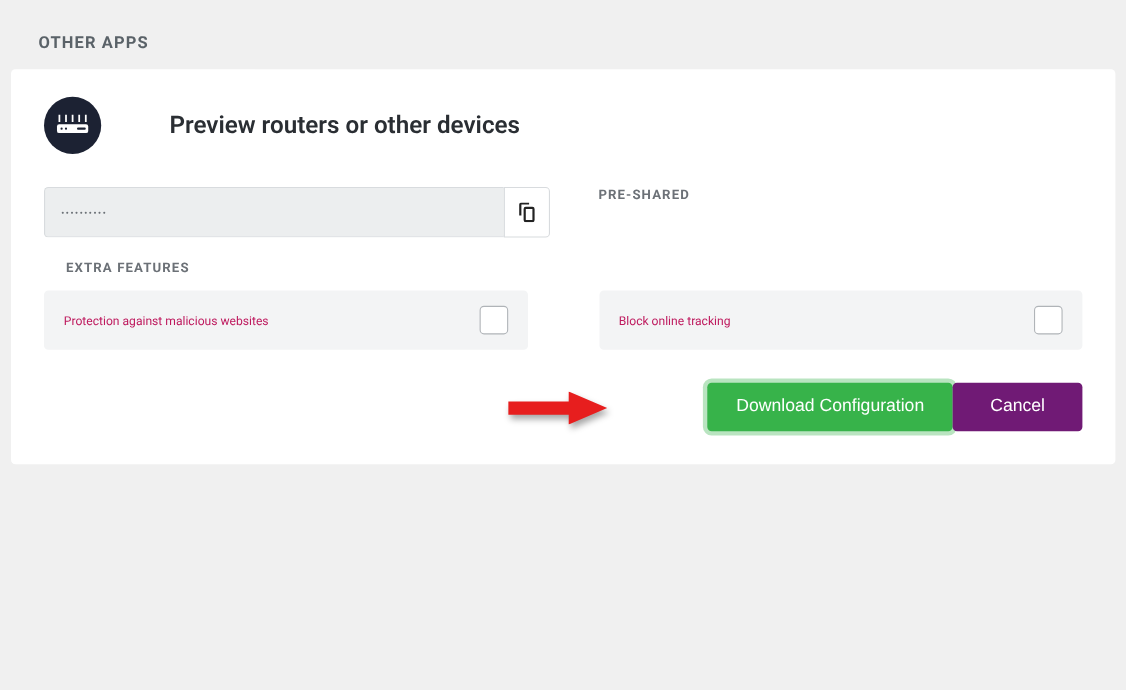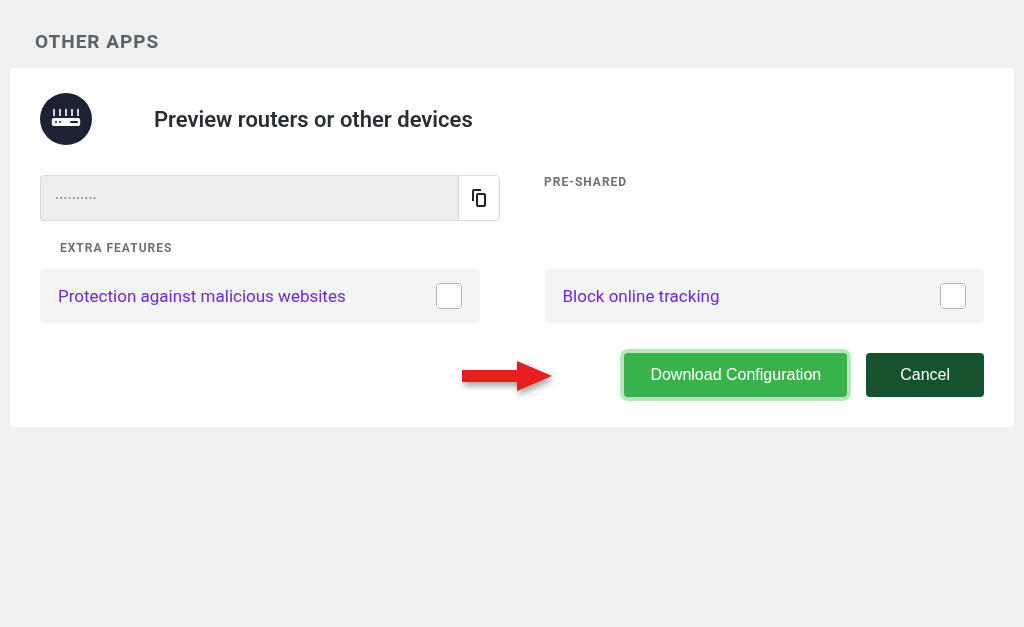--- a/index.html
+++ b/index.html
@@ -4,21 +4,21 @@
   <style>
     * { box-sizing: border-box; margin: 0; padding: 0; }
     body {
       font-family: -apple-system, BlinkMacSystemFont, "Segoe UI", Roboto, sans-serif;
       background: #f0f0f0;
       padding: 10px;
       width: 1024px;
     }
     .page-header {
       color: #5a6268;
-      font-size: 19px;
+      font-size: 15px;
       font-weight: 700;
       letter-spacing: 1px;
       padding: 20px 10px 15px 25px;
     }
     .card {
       background: #fff;
       border-radius: 4px;
       padding: 25px 30px 30px 30px;
     }
     .title-row {
@@ -106,54 +106,54 @@
     }
     .feature-item {
       background: #f3f4f5;
       border-radius: 4px;
       padding: 14px 18px;
       display: flex;
       align-items: center;
       justify-content: space-between;
     }
     .feature-label {
-      color: #6d28d9;
-      font-size: 17px;
+      color: #be185d;
+      font-size: 11px;
     }
     .checkbox {
       width: 26px;
       height: 26px;
       border: 1.5px solid #b0b4b8;
       border-radius: 4px;
       background: #fff;
     }
     .button-row {
       display: flex;
       justify-content: flex-end;
       align-items: flex-end;
-      gap: 19px;
+      gap: 0;
       position: relative;
     }
     .btn {
       height: 44px;
       padding: 0 26px;
       border-radius: 4px;
       font-size: 16px;
       color: #fff;
       border: none;
       cursor: pointer;
       display: flex;
       align-items: center;
     }
     .btn-download {
       background: #37b34a;
       box-shadow: 0 0 0 4px rgba(55,179,74,0.35);
     }
     .btn-cancel {
-      background: #14532d;
+      background: #701a75;
       padding: 0 34px;
     }
     .arrow-wrap {
       position: absolute;
       left: 422px;
       top: 8px;
       filter: drop-shadow(2px 4px 3px rgba(0,0,0,0.35));
     }
   </style>
 </head>

